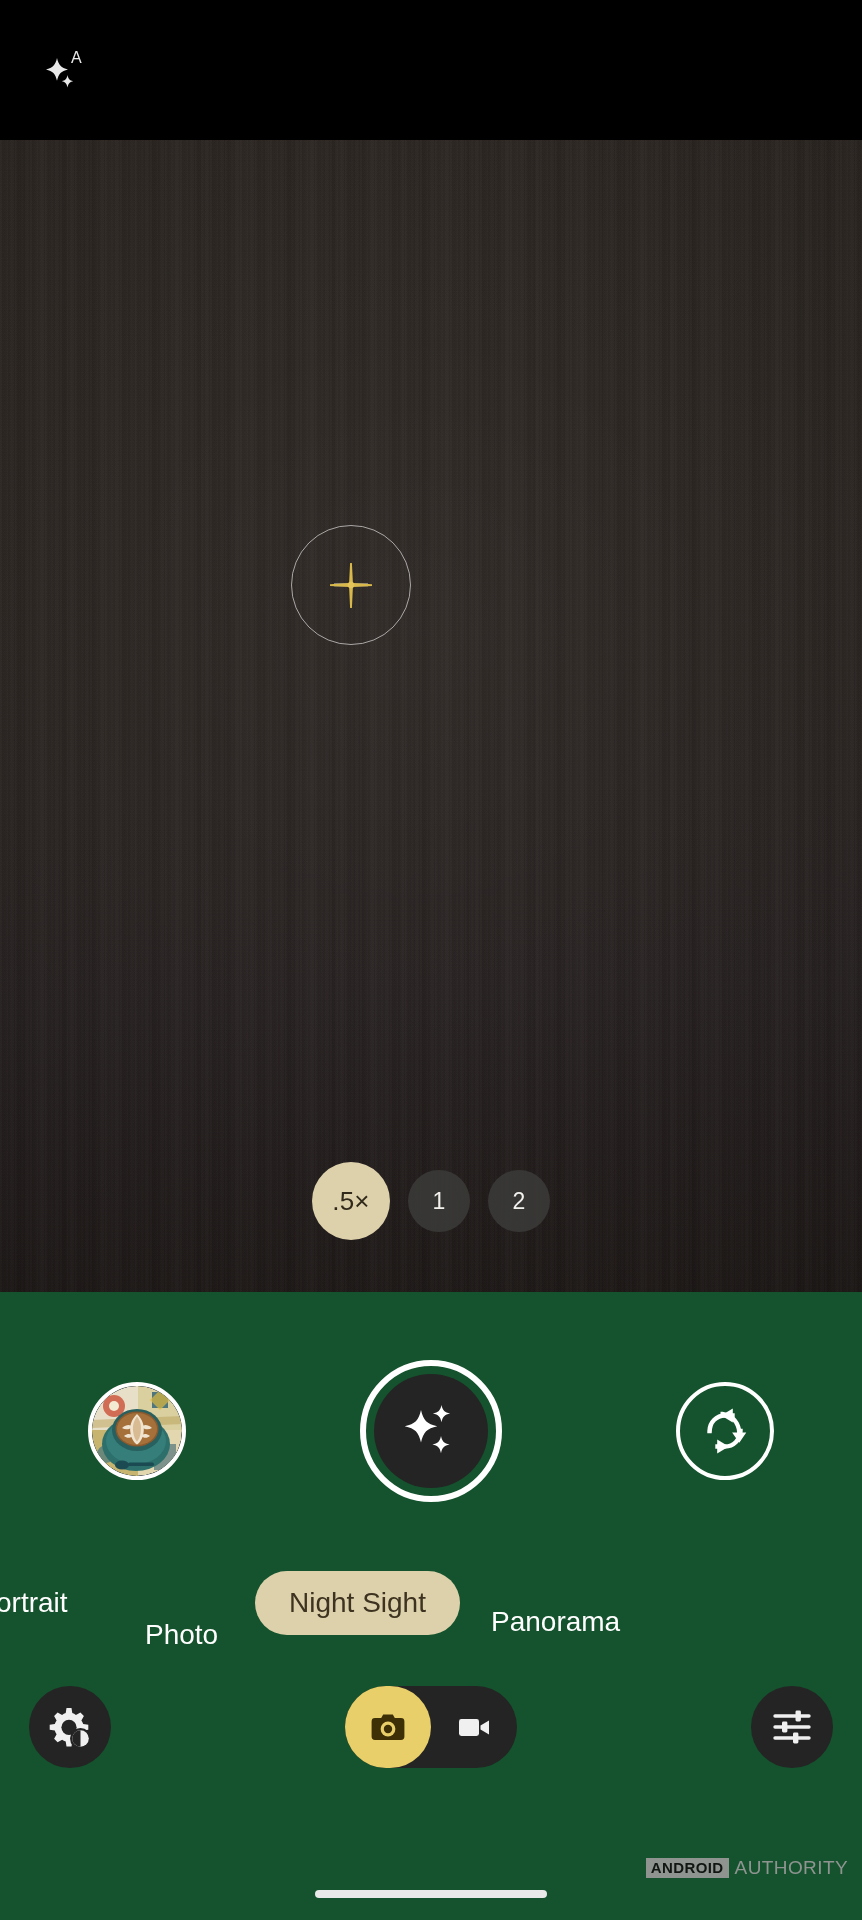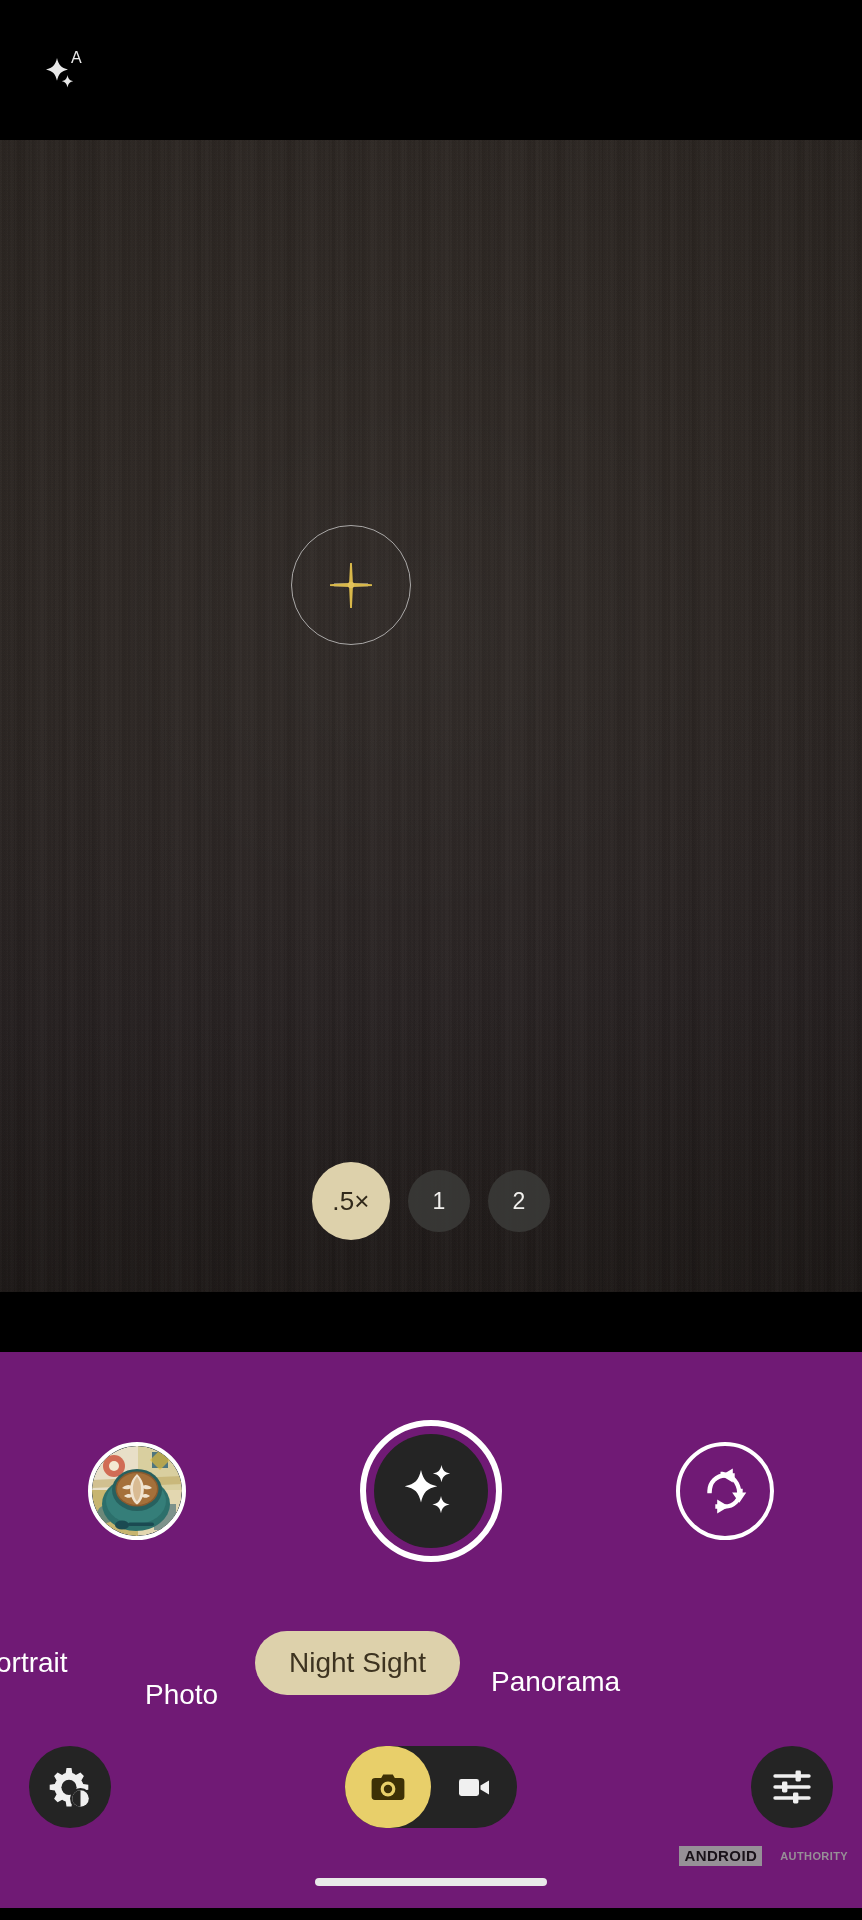--- a/index.html
+++ b/index.html
@@ -145,24 +145,24 @@
     width: 78px;
     height: 78px;
     font-size: 26px;
     font-weight: 500;
   }
 
   
   .controls {
     position: absolute;
     left: 0;
-    top: 1352px;
-    width: 862px;
-    height: 556px;
-    background: #701a75;
+    top: 1292px;
+    width: 862px;
+    height: 628px;
+    background: #14532d;
   }
 
   
   .capture-row {
     position: absolute;
     left: 0;
     top: 68px;
     width: 862px;
     height: 170px;
   }
@@ -295,36 +295,36 @@
   }
   .pv-half.active { background: #e8cf6a; }
 
   
   .watermark {
     position: absolute;
     right: 14px;
     bottom: 42px;
     display: flex;
     align-items: center;
-    gap: 18px;
+    gap: 6px;
     opacity: .92;
   }
   .wm-badge {
     background: #9a9a9a;
     color: #111111;
     font-size: 15px;
     font-weight: bold;
     letter-spacing: .4px;
     padding: 2px 5px 2px 5px;
     line-height: 16px;
   }
   .wm-text {
     color: #9a9a9a;
-    font-size: 11px;
-    font-weight: bold;
+    font-size: 19px;
+    font-weight: normal;
     letter-spacing: .4px;
     line-height: 16px;
   }
 
   
   .home-indicator {
     position: absolute;
     left: 50%;
     bottom: 22px;
     transform: translateX(-50%);

